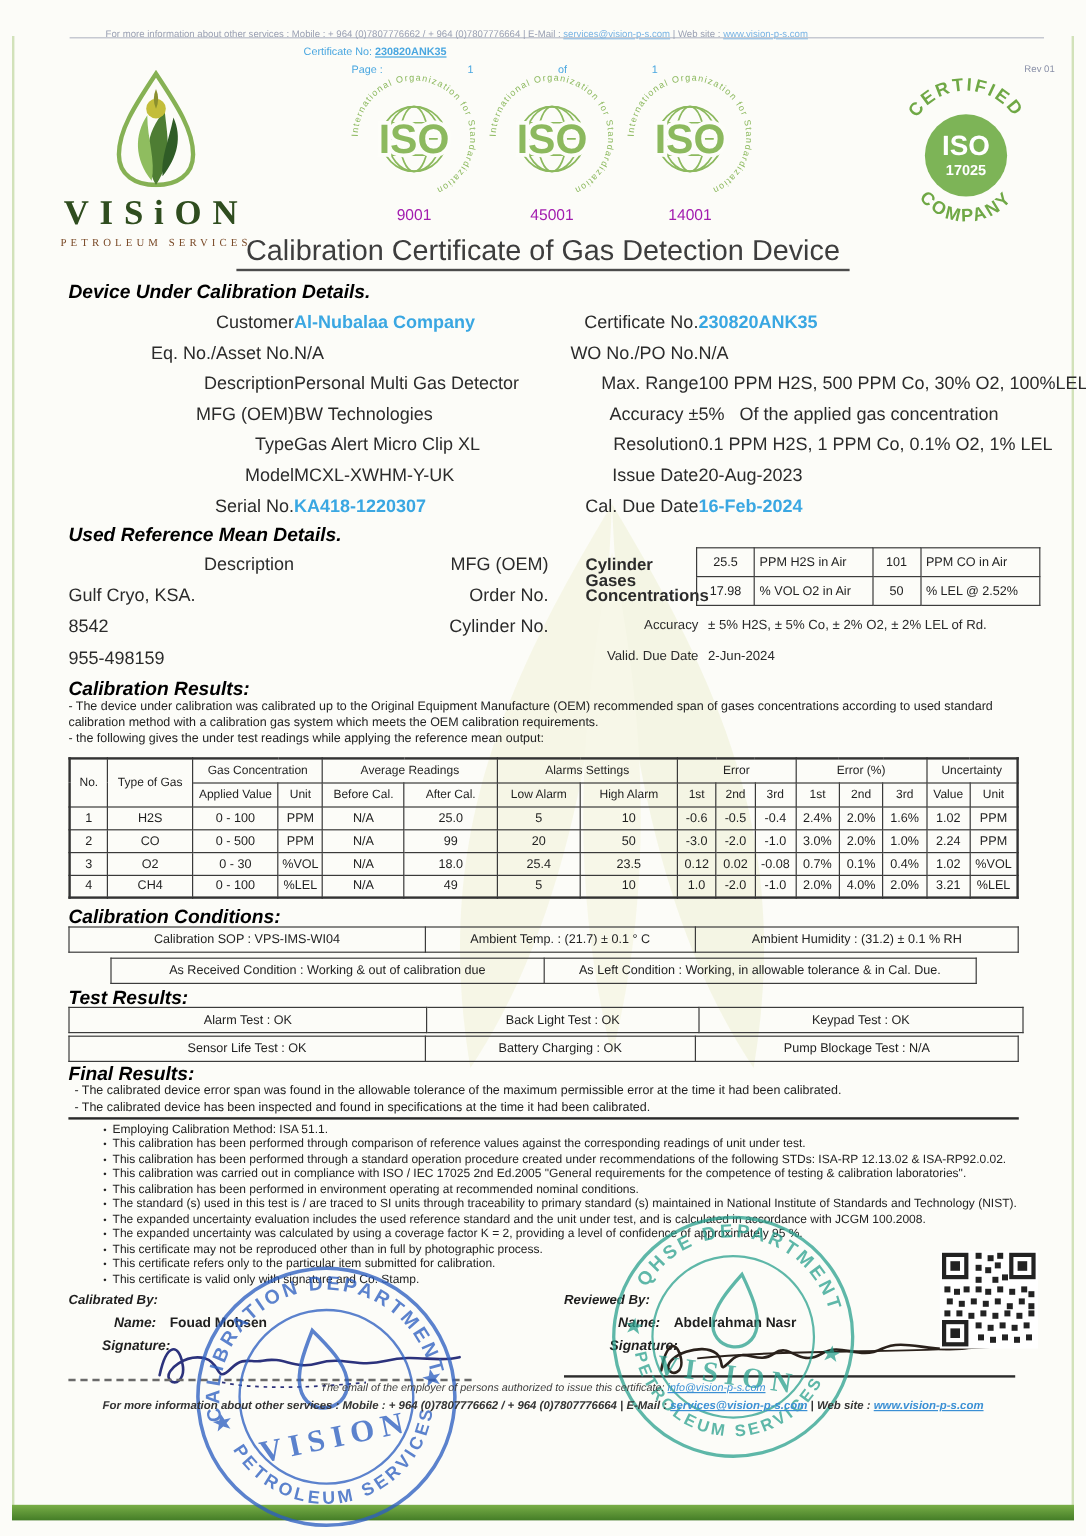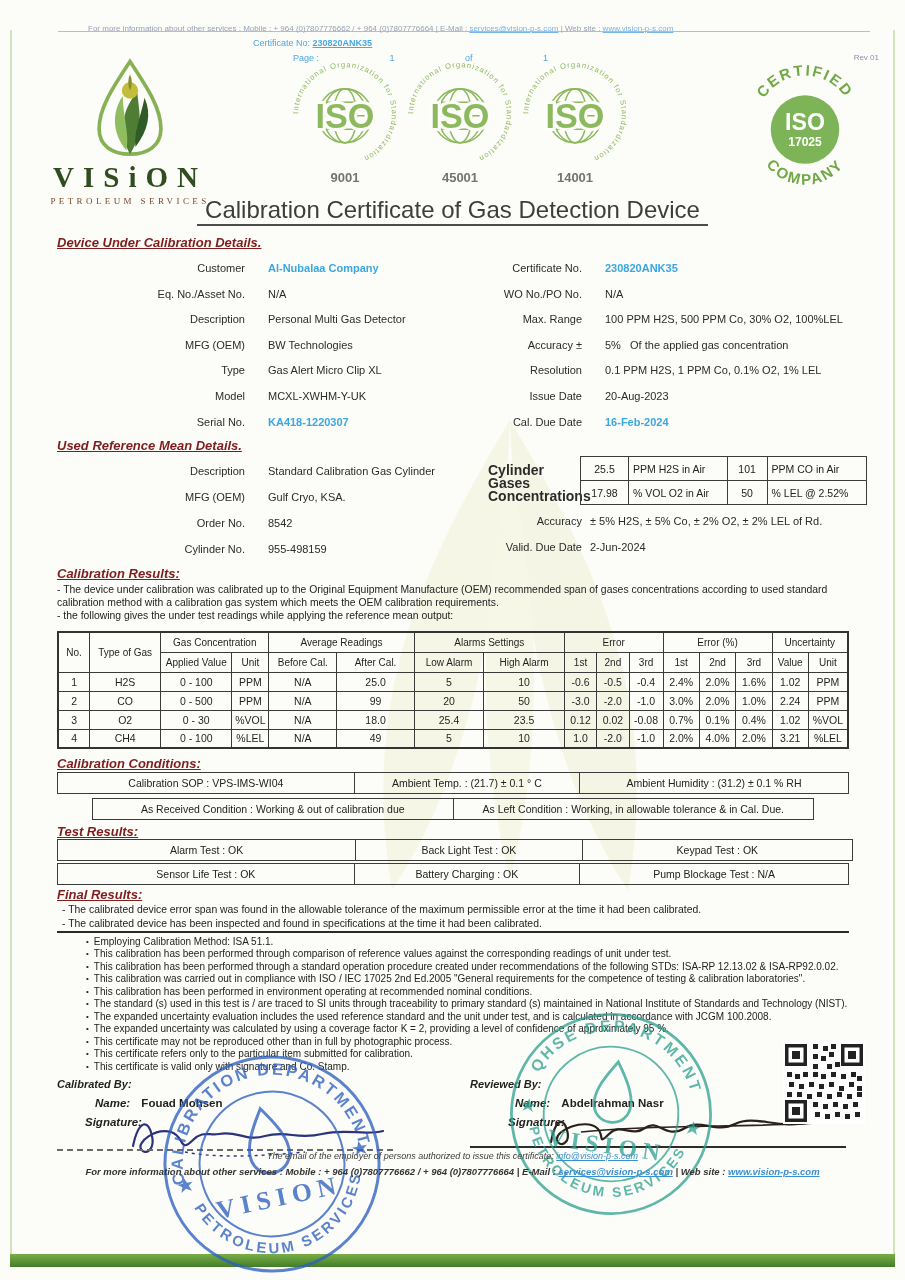--- a/index.html
+++ b/index.html
@@ -26,32 +26,32 @@
   .rev-tag { position:absolute; right:26px; top:53px; font-size:8px; color:#8a90a8;text-align:center; }
 
   
   .logo-wrap { position:absolute; left:24px; top:56px; width:212px; text-align:center; }
   .logo-title { font-family:"Liberation Serif", serif; font-size:29px; font-weight:bold;
                 letter-spacing:9px; color:#2f4d1f; margin-top:1px; }
   .logo-sub { font-size:9px; letter-spacing:3.4px; color:#7a4a28; margin-top:2px; font-family:"Liberation Serif", serif; }
 
   
   .iso-badge { position:absolute; top:60px; width:120px; text-align:center; }
-  .badge-num { font-size:13px; font-weight:bold; color:#737373; margin-top:-2px; }
+  .badge-num { font-size:13px; font-weight:normal; color:#a21caf; margin-top:-2px; }
   .cert-badge { position:absolute; left:742px; top:58px; width:126px; }
 
   
   .doc-title { position:absolute; top:196px; left:0; width:100%; text-align:center;
                font-size:24px; color:#3d3d3d; }
   .doc-title span { border-bottom:2px solid #4c4c4c; padding:0 8px 1px; }
-  .sec-h { position:absolute; font-size:13px; font-weight:bold; font-style:italic;
-           text-decoration:underline; color:#7f1d1d; }
-
-  
-  .fields { position:absolute; display:grid; column-gap:23px; font-size:11px; line-height:25.6px; color:#2b2b2b; }
+  .sec-h { position:absolute; font-size:16px; font-weight:bold; font-style:italic;
+           color:#000000; }
+
+  
+  .fields { position:absolute; display:grid; column-gap:0; font-size:15px; line-height:25.6px; color:#2b2b2b; }
   .fields .flabel { text-align:right; white-space:nowrap; }
   .fields .fvalue { white-space:nowrap; }
   .fields-l { grid-template-columns:188px 1fr; }
   .fields-r { grid-template-columns:112px 1fr; }
   .blue { color:#3aa7e2; font-weight:bold; }
 
   
   .cyl-label { position:absolute; left:488px; top:464px; width:92px; font-size:14px; line-height:13px; color:#2b2b2b;font-weight:bold; }
   .cyl-table { position:absolute; left:580px; width:287px; border-collapse:collapse; }
   .cyl-table td { border:1.5px solid #3c3c3c; font-size:10.5px; height:24px; padding:0 4px; color:#222; }
@@ -259,21 +259,20 @@
       <div class="flabel">Cal. Due Date</div>
       <div class="fvalue blue">16-Feb-2024</div>
 
   </div>
 
   <div class="sec-h" style="left:57px; top:438px;">Used Reference Mean Details.</div>
 
   <div class="fields fields-l" style="left:57px; top:458px; width:400px; line-height:26px;">
 
       <div class="flabel">Description</div>
-      <div class="fvalue">Standard Calibration Gas Cylinder</div>
 
       <div class="flabel">MFG (OEM)</div>
       <div class="fvalue">Gulf Cryo, KSA.</div>
 
       <div class="flabel">Order No.</div>
       <div class="fvalue">8542</div>
 
       <div class="flabel">Cylinder No.</div>
       <div class="fvalue">955-498159</div>
 

